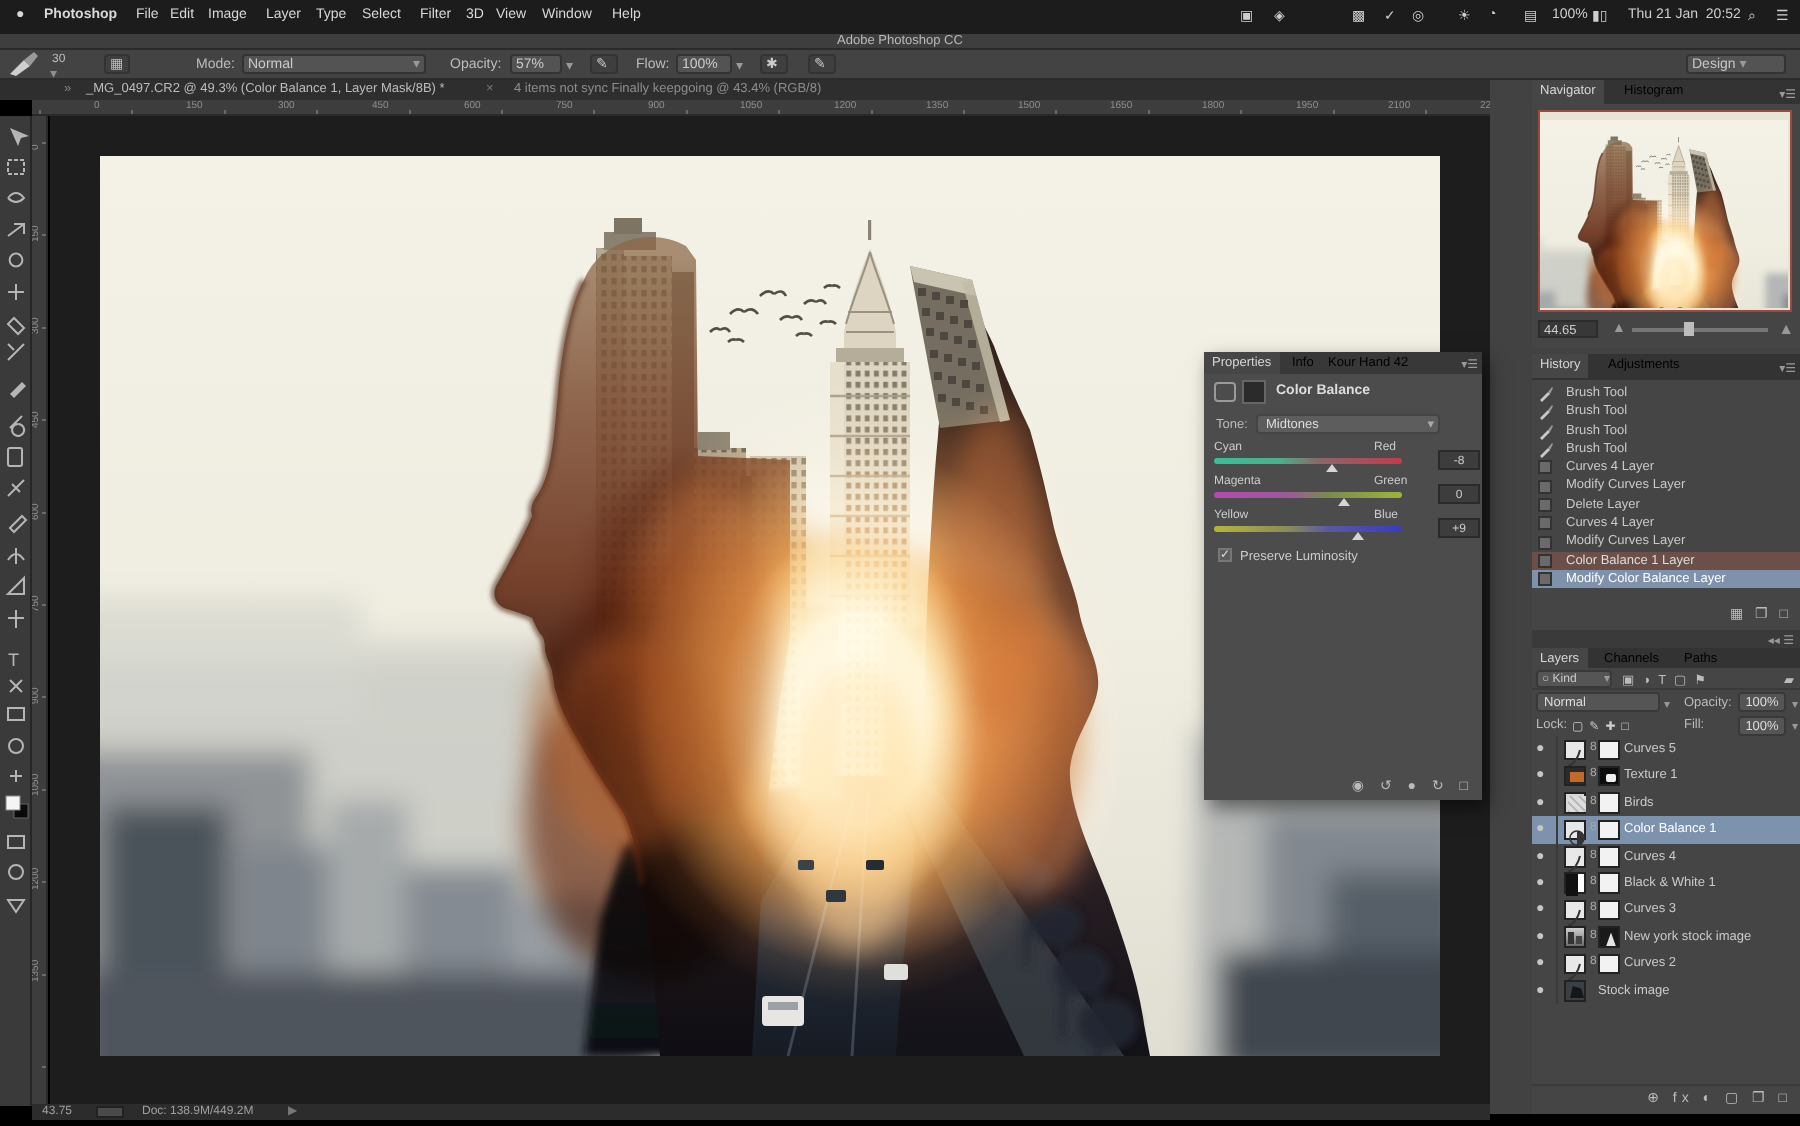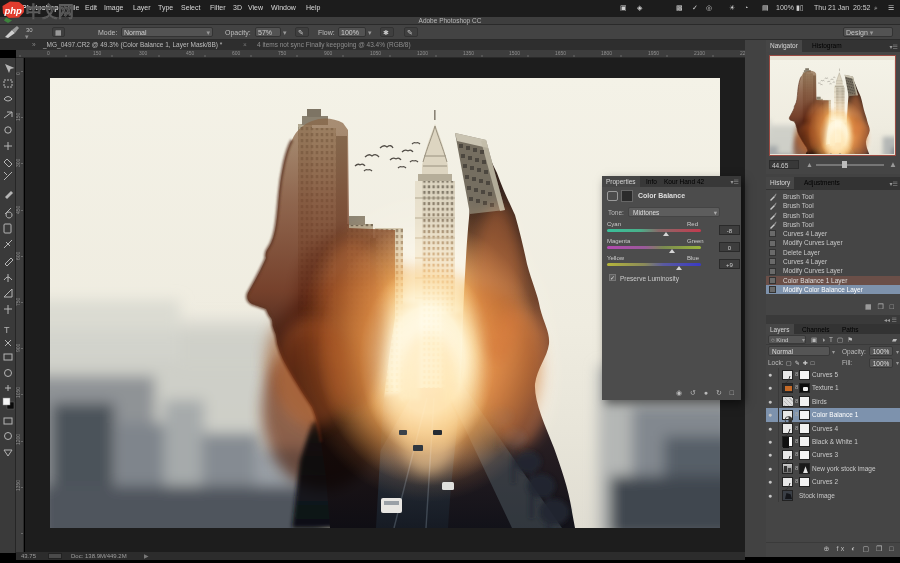--- a/index.html
+++ b/index.html
@@ -133,28 +133,20 @@
     <span class="lbl" style="left:368px;color:#999;">▾</span>
     <div class="box" style="left:380px;width:14px;background:#3f3f3f;">✱</div>
     <div class="box" style="left:404px;width:14px;background:#3f3f3f;">✎</div>
     <div class="box" style="left:843px;width:50px;color:#c5c5c5;">Design&nbsp;<span style="color:#999;">▾</span></div>
   </div>
   <div class="tabrow">
     <span style="position:absolute;left:32px;color:#888;">»</span>
     <span style="position:absolute;left:43px;color:#bcbcbc;">_MG_0497.CR2 @ 49.3% (Color Balance 1, Layer Mask/8B) *</span>
     <span style="position:absolute;left:243px;color:#777;">×</span>
     <span style="position:absolute;left:257px;color:#8d8d8d;">4 items not sync Finally keepgoing @ 43.4% (RGB/8)</span>
-  </div>
-  <div class="wm" style="position:absolute;left:1px;top:1px;z-index:60;">
-    <svg width="95" height="26" viewBox="0 0 95 26">
-      <path d="M9,0.5 L18,1 L23,5 L23,11 L18,16.5 L8,17 L2,12.5 L1.5,5 Z" fill="#e23c2e"></path>
-      <path d="M5,16.5 L11,19.5 L7,22 L3,19.5 Z" fill="#3d8f3d" opacity="0.85"></path>
-      <text x="3.5" y="12.5" font-family="Liberation Sans" font-style="italic" font-weight="bold" font-size="9.5" fill="#fff">php</text>
-      <text x="25" y="15.5" font-family="Liberation Sans" font-weight="bold" font-size="16" fill="#000" stroke="#5d5d5d" stroke-width="0.45">中文网</text>
-    </svg>
   </div>
   <div class="hruler">
       <span style="position:absolute;left:31px;top:0;font-size:5px;color:#8f8f8f;">0</span>
       <span style="position:absolute;left:77px;top:0;font-size:5px;color:#8f8f8f;">150</span>
       <span style="position:absolute;left:123px;top:0;font-size:5px;color:#8f8f8f;">300</span>
       <span style="position:absolute;left:170px;top:0;font-size:5px;color:#8f8f8f;">450</span>
       <span style="position:absolute;left:216px;top:0;font-size:5px;color:#8f8f8f;">600</span>
       <span style="position:absolute;left:262px;top:0;font-size:5px;color:#8f8f8f;">750</span>
       <span style="position:absolute;left:308px;top:0;font-size:5px;color:#8f8f8f;">900</span>
       <span style="position:absolute;left:354px;top:0;font-size:5px;color:#8f8f8f;">1050</span>

